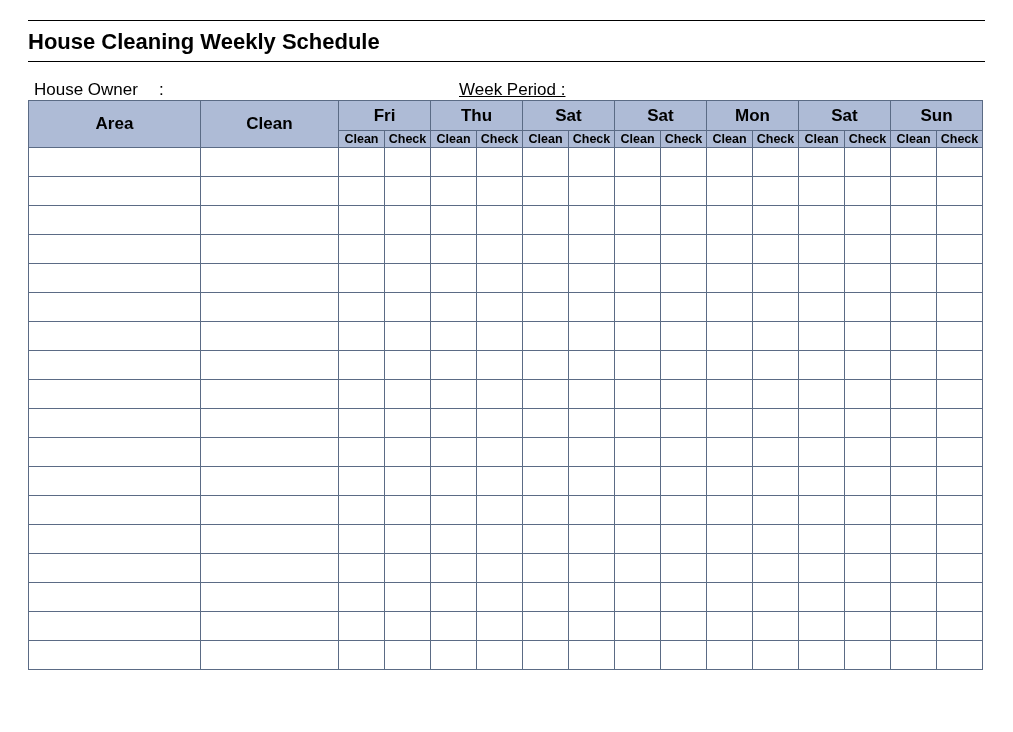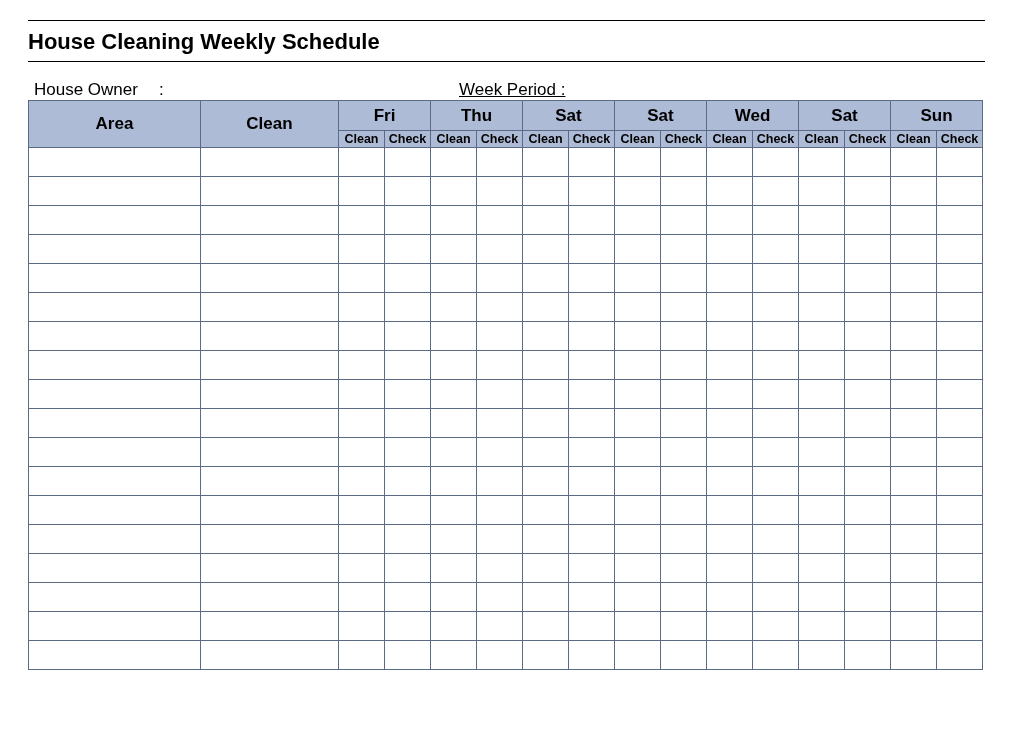--- a/index.html
+++ b/index.html
@@ -98,21 +98,21 @@
       <col class="day-col">
   </colgroup>
   <thead>
     <tr class="row-days">
       <th rowspan="2" class="area-head">Area</th>
       <th rowspan="2" class="chores-head">Clean</th>
       <th colspan="2">Fri</th>
       <th colspan="2">Thu</th>
       <th colspan="2">Sat</th>
       <th colspan="2">Sat</th>
-      <th colspan="2">Wed</th>
+      <th colspan="2">Mon</th>
       <th colspan="2">Sat</th>
       <th colspan="2">Sun</th>
     </tr>
     <tr class="row-sub">
       <th>Clean</th>
       <th>Check</th>
       <th>Clean</th>
       <th>Check</th>
       <th>Clean</th>
       <th>Check</th>

